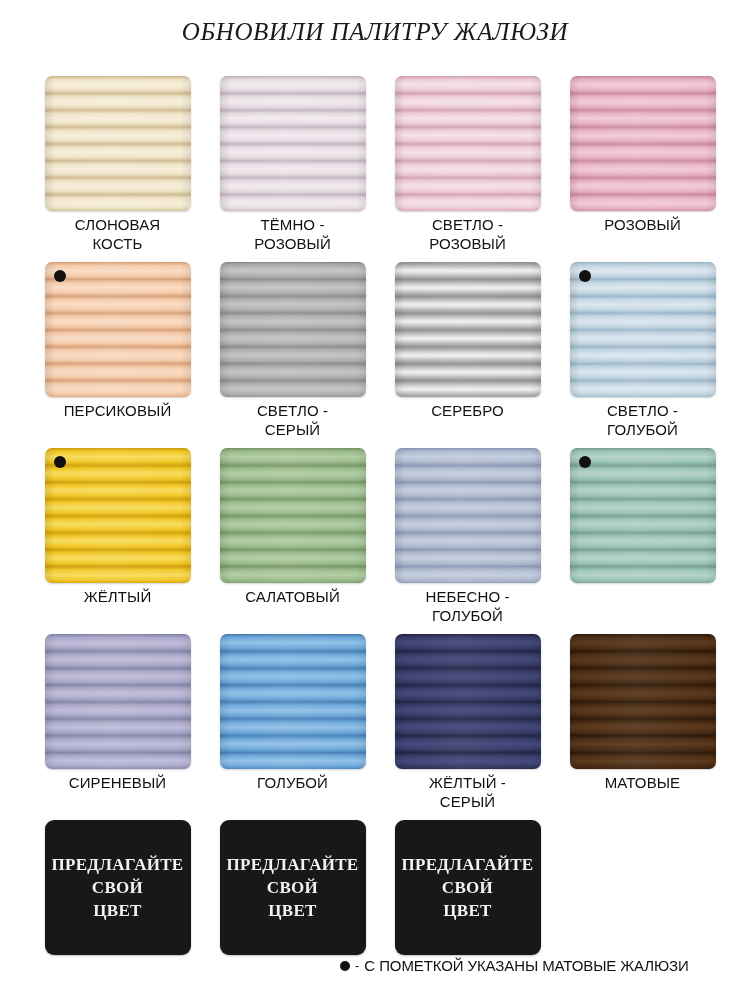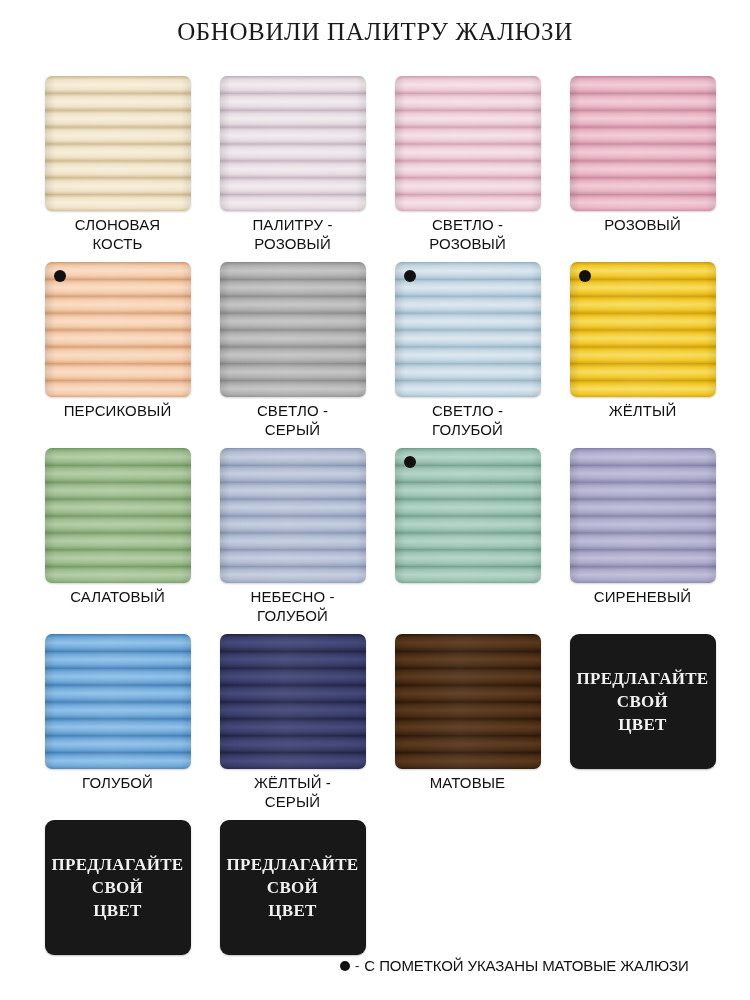--- a/index.html
+++ b/index.html
@@ -28,20 +28,21 @@
     top: 18px;
     left: 0;
     width: 750px;
     text-align: center;
     font-family: "Liberation Serif", serif;
     font-size: 25px;
     font-weight: 400;
     letter-spacing: 0.6px;
     color: #1a1a1a;
     white-space: nowrap;
+    font-style: italic;
   }
 
   
   .grid {
     position: absolute;
     top: 76px;
     left: 30px;
     width: 690px;
     display: grid;
     grid-template-columns: repeat(4, 175px);
@@ -174,21 +175,21 @@
         </div>
       </div>
       <div class="cell">
         <div class="swatch-wrap">
           <div class="swatch">
             <div class="slats" style="background: linear-gradient(rgb(188, 170, 184) 0px, rgb(210, 195, 205) 1.5px, rgb(230, 220, 226) 22%, rgb(242, 235, 239) 52%, rgb(230, 220, 226) 82%, rgb(210, 195, 205) 97%, rgb(188, 170, 184) 100%) 0% 0% / 100% 16.875px repeat-y;"></div>
             <div style="position: absolute; inset: 0px; background: linear-gradient(to right, rgba(0, 0, 0, 0.1) 0%, rgba(0, 0, 0, 0) 7%, rgba(255, 255, 255, 0.05) 45%, rgba(0, 0, 0, 0) 93%, rgba(0, 0, 0, 0.08) 100%);"></div>
           </div>
         </div>
         <div class="label">
-          <div>ПАЛИТРУ -</div>
+          <div>ТЁМНО -</div>
           <div>РОЗОВЫЙ</div>
         </div>
       </div>
       <div class="cell">
         <div class="swatch-wrap">
           <div class="swatch">
             <div class="slats" style="background: linear-gradient(rgb(201, 153, 169) 0px, rgb(221, 178, 192) 1.5px, rgb(237, 204, 214) 22%, rgb(246, 226, 233) 52%, rgb(237, 204, 214) 82%, rgb(221, 178, 192) 97%, rgb(201, 153, 169) 100%) 0% 0% / 100% 16.875px repeat-y;"></div>
             <div style="position: absolute; inset: 0px; background: linear-gradient(to right, rgba(0, 0, 0, 0.1) 0%, rgba(0, 0, 0, 0) 7%, rgba(255, 255, 255, 0.05) 45%, rgba(0, 0, 0, 0) 93%, rgba(0, 0, 0, 0.08) 100%);"></div>
           </div>
         </div>
@@ -223,20 +224,31 @@
       <div class="cell">
         <div class="swatch-wrap">
           <div class="swatch">
             <div class="slats" style="background: linear-gradient(rgb(133, 133, 133) 0px, rgb(154, 154, 154) 1.5px, rgb(175, 175, 175) 22%, rgb(198, 198, 198) 52%, rgb(175, 175, 175) 82%, rgb(154, 154, 154) 97%, rgb(133, 133, 133) 100%) 0% 0% / 100% 16.875px repeat-y;"></div>
             <div style="position: absolute; inset: 0px; background: linear-gradient(to right, rgba(0, 0, 0, 0.1) 0%, rgba(0, 0, 0, 0) 7%, rgba(255, 255, 255, 0.05) 45%, rgba(0, 0, 0, 0) 93%, rgba(0, 0, 0, 0.08) 100%);"></div>
           </div>
         </div>
         <div class="label">
           <div>СВЕТЛО -</div>
           <div>СЕРЫЙ</div>
+        </div>
+      </div>
+      <div class="cell">
+        <div class="swatch-wrap">
+          <div class="swatch">
+            <div class="slats" style="background: linear-gradient(rgb(138, 138, 138) 0px, rgb(156, 156, 156) 1.5px, rgb(191, 191, 191) 25%, rgb(237, 237, 237) 48%, rgb(237, 237, 237) 58%, rgb(191, 191, 191) 80%, rgb(156, 156, 156) 98%, rgb(138, 138, 138) 100%) 0% 0% / 100% 16.875px repeat-y;"></div>
+            <div style="position: absolute; inset: 0px; background: linear-gradient(to right, rgba(0, 0, 0, 0.1) 0%, rgba(0, 0, 0, 0) 7%, rgba(255, 255, 255, 0.05) 45%, rgba(0, 0, 0, 0) 93%, rgba(0, 0, 0, 0.08) 100%);"></div>
+          </div>
+        </div>
+        <div class="label">
+          <div>СЕРЕБРО</div>
         </div>
       </div>
       <div class="cell">
         <div class="swatch-wrap">
           <div class="swatch">
             <div class="slats" style="background: linear-gradient(rgb(146, 172, 190) 0px, rgb(170, 195, 211) 1.5px, rgb(195, 214, 226) 22%, rgb(220, 232, 240) 52%, rgb(195, 214, 226) 82%, rgb(170, 195, 211) 97%, rgb(146, 172, 190) 100%) 0% 0% / 100% 16.875px repeat-y;"></div>
             <div style="position: absolute; inset: 0px; background: linear-gradient(to right, rgba(0, 0, 0, 0.1) 0%, rgba(0, 0, 0, 0) 7%, rgba(255, 255, 255, 0.05) 45%, rgba(0, 0, 0, 0) 93%, rgba(0, 0, 0, 0.08) 100%);"></div>
             <div class="dot"></div>
           </div>
         </div>

